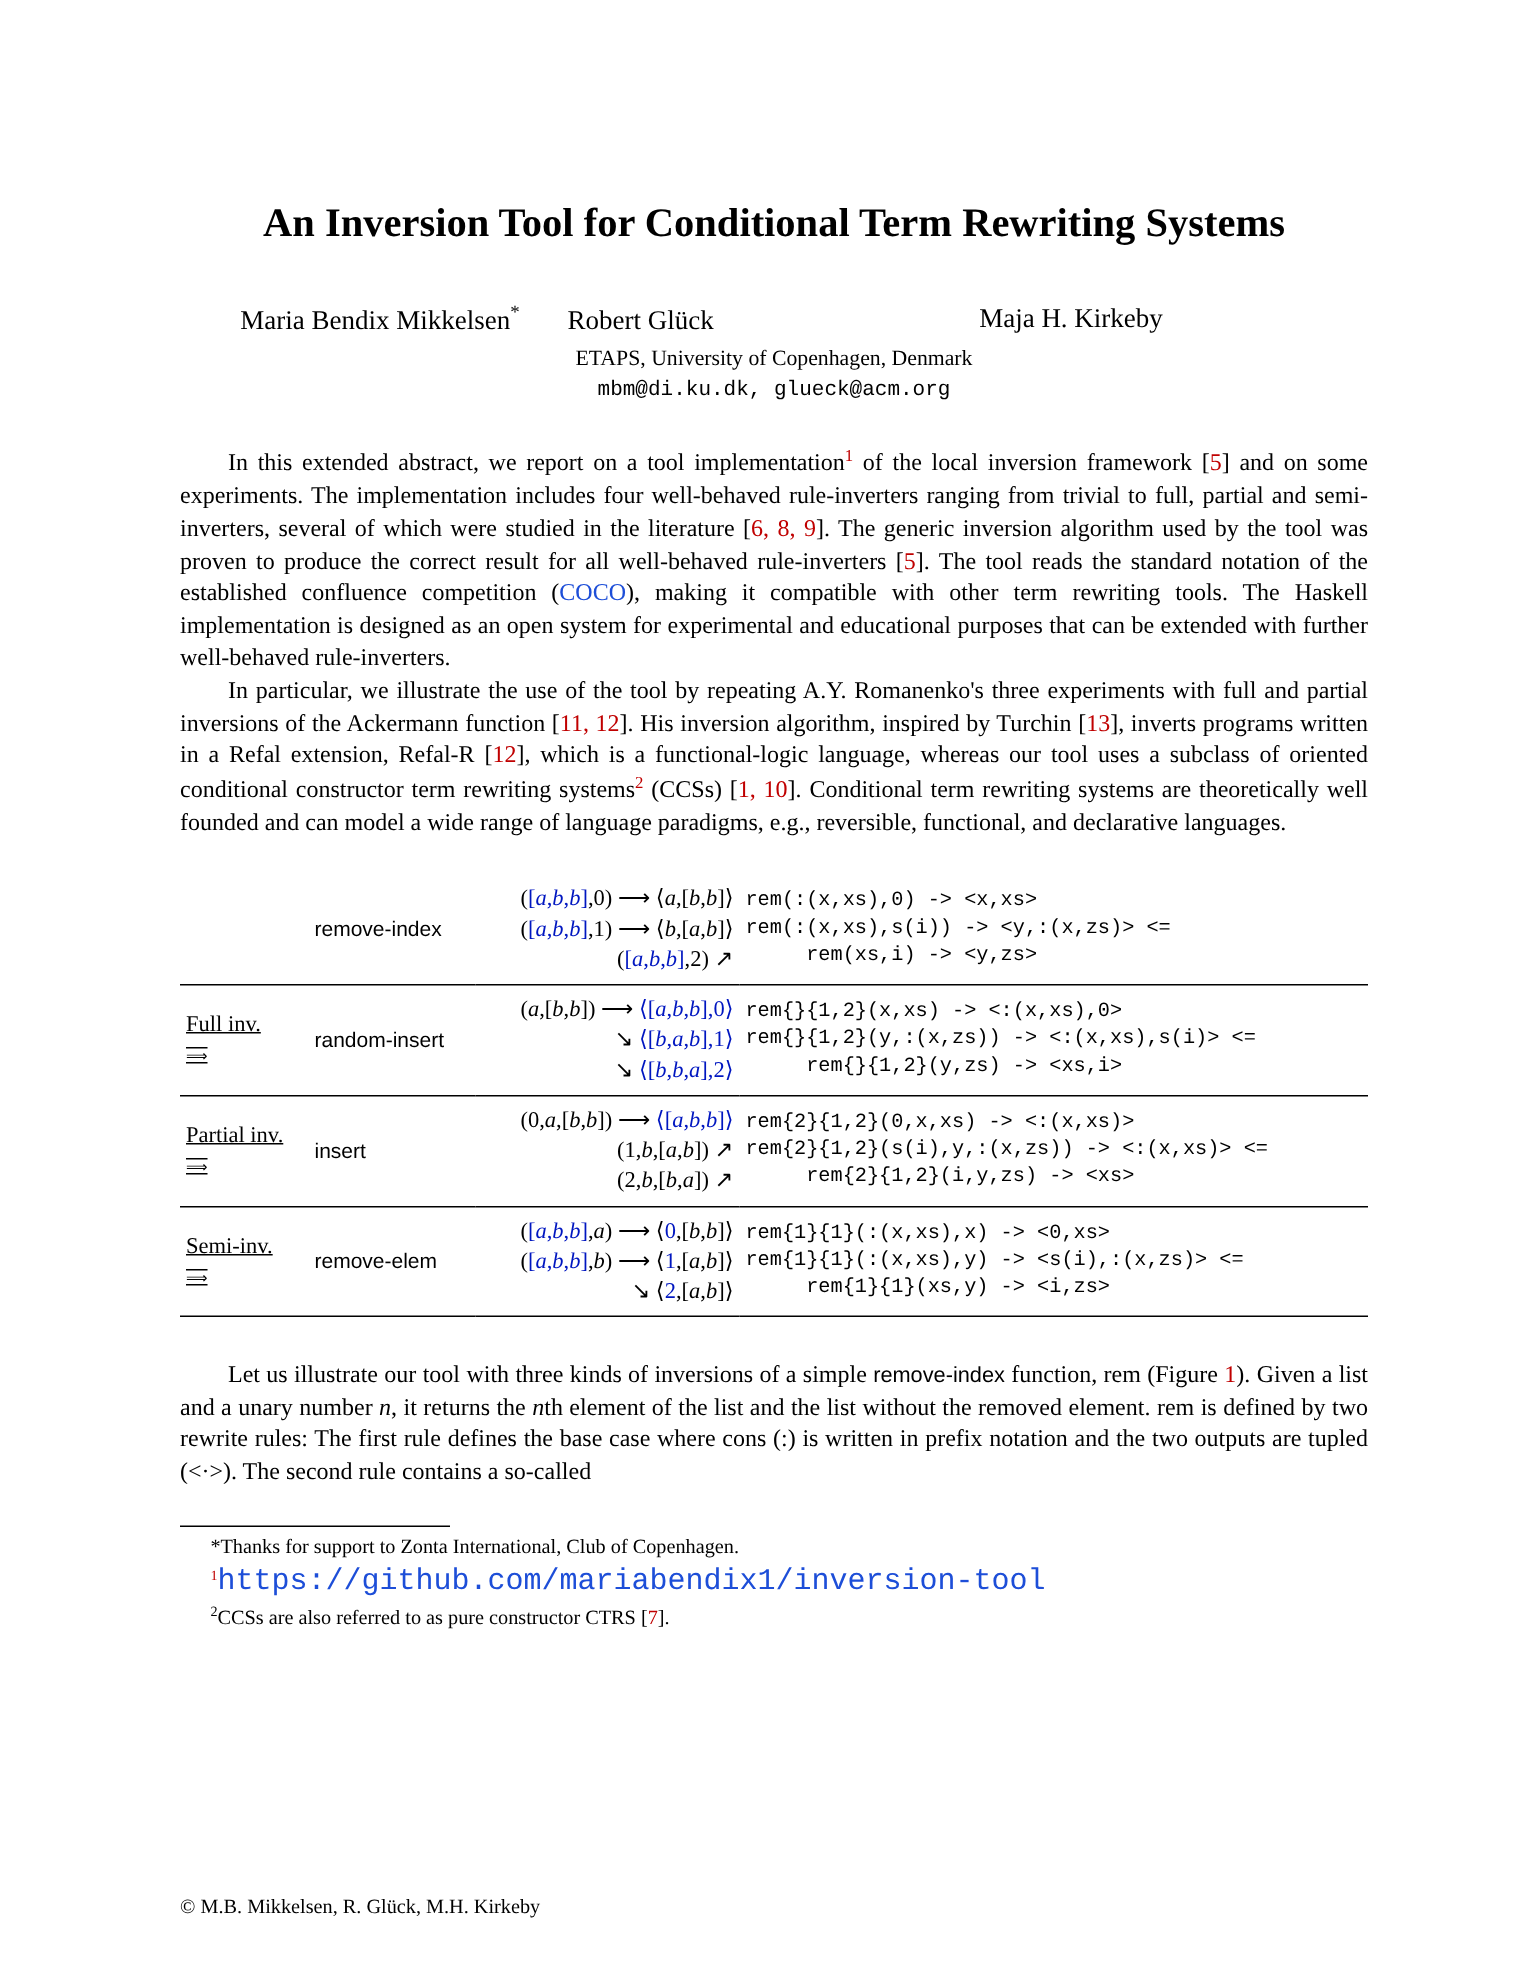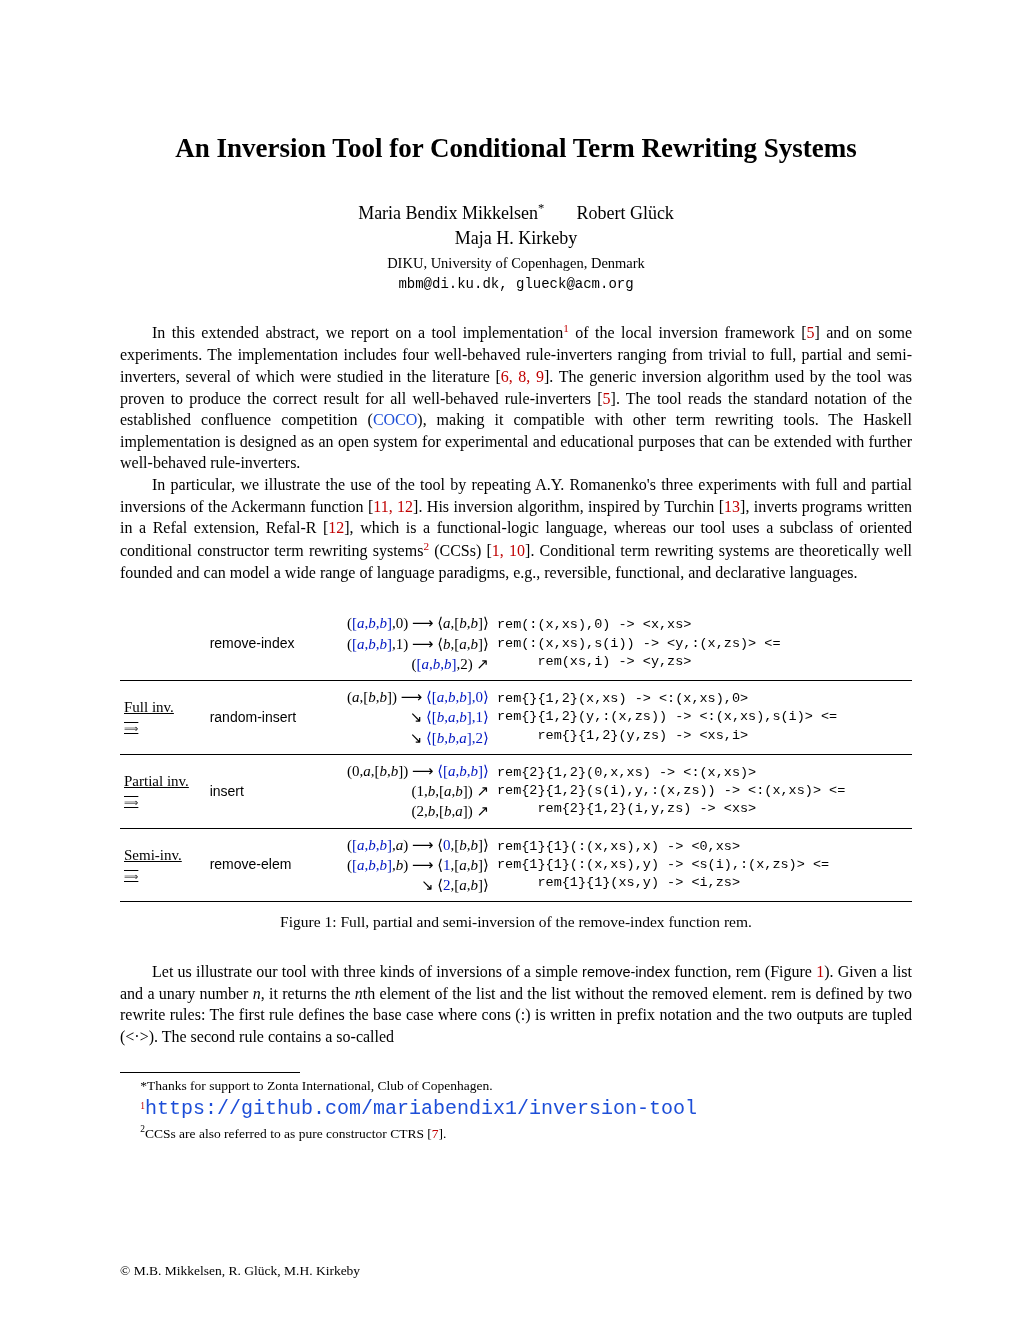--- a/index.html
+++ b/index.html
@@ -21,21 +21,20 @@
     text-align: center;
     font-size: 27px;
     font-weight: bold;
     margin: 0 0 34px 0;
   }
   .authors {
     display: flex;
     justify-content: space-around;
     text-align: center;
     margin-bottom: 4px;
-    flex-direction: column;
   }
   .author-block { flex: 1; }
   .author-name { font-size: 18px; }
   .affil-row {
     display: flex;
     justify-content: space-around;
     text-align: center;
     font-size: 14.5px;
   }
   .affil-block { flex: 1; }
@@ -87,21 +86,21 @@
       &nbsp;&nbsp;&nbsp;&nbsp;&nbsp;&nbsp;
       <span class="author-name">Robert Glück</span>
     </div>
     <div class="author-block">
       <span class="author-name">Maja H. Kirkeby</span>
     </div>
   </div>
 
   <div class="affil-row">
     <div class="affil-block">
-      <span>DIKU, University of Copenhagen, Denmark</span><br>
+      <span>ETAPS, University of Copenhagen, Denmark</span><br>
       <span class="email">mbm@di.ku.dk, glueck@acm.org</span>
     </div>
   </div>
 
   <div class="body-text">
     <p>
       <span>In this extended abstract, we report on a tool implementation</span><span class="sup cite">1</span><span> of the local inversion framework [</span><span class="cite">5</span><span>] and on some experiments. The implementation includes four well-behaved rule-inverters ranging from trivial to full, partial and semi-inverters, several of which were studied in the literature [</span><span class="cite">6, 8, 9</span><span>]. The generic inversion algorithm used by the tool was proven to produce the correct result for all well-behaved rule-inverters [</span><span class="cite">5</span><span>]. The tool reads the standard notation of the established confluence competition (</span><span class="link">COCO</span><span>), making it compatible with other term rewriting tools. The Haskell implementation is designed as an open system for experimental and educational purposes that can be extended with further well-behaved rule-inverters.</span>
     </p>
     <p>
       <span>In particular, we illustrate the use of the tool by repeating A.Y. Romanenko's three experiments with full and partial inversions of the Ackermann function [</span><span class="cite">11, 12</span><span>]. His inversion algorithm, inspired by Turchin [</span><span class="cite">13</span><span>], inverts programs written in a Refal extension, Refal-R [</span><span class="cite">12</span><span>], which is a functional-logic language, whereas our tool uses a subclass of oriented conditional constructor term rewriting systems</span><span class="sup cite">2</span><span> (CCSs) [</span><span class="cite">1, 10</span><span>]. Conditional term rewriting systems are theoretically well founded and can model a wide range of language paradigms, e.g., reversible, functional, and declarative languages.</span>
@@ -165,23 +164,20 @@
           <span>rem{1}{1}(:(x,xs),x) -&gt; &lt;0,xs&gt;</span><br>
           <span>rem{1}{1}(:(x,xs),y) -&gt; &lt;s(i),:(x,zs)&gt; &lt;=</span><br>
           &nbsp;&nbsp;&nbsp;&nbsp;<span>    rem{1}{1}(xs,y) -&gt; &lt;i,zs&gt;</span>
         </td>
       </tr>
       <tr class="sep">
             <td colspan="4" style="padding:0;"></td>
           </tr>
     </tbody>
       </table>
-    <div class="fig-caption">
-      <span>Figure 1: Full, partial and semi-inversion of the remove-index function rem.</span>
-    </div>
   </div>
 
   <div class="body-text">
     <p>
       <span>Let us illustrate our tool with three kinds of inversions of a simple </span><span style="font-family:sans-serif;font-size:14.5px;">remove-index</span><span> function, rem (Figure </span><span class="cite">1</span><span>). Given a list and a unary number </span><i>n</i><span>, it returns the </span><i>n</i><span>th element of the list and the list without the removed element. rem is defined by two rewrite rules: The first rule defines the base case where cons (:) is written in prefix notation and the two outputs are tupled (&lt;·&gt;). The second rule contains a so-called</span>
     </p>
   </div>
 
   <hr class="footnote-rule">
   <div class="footnotes">

